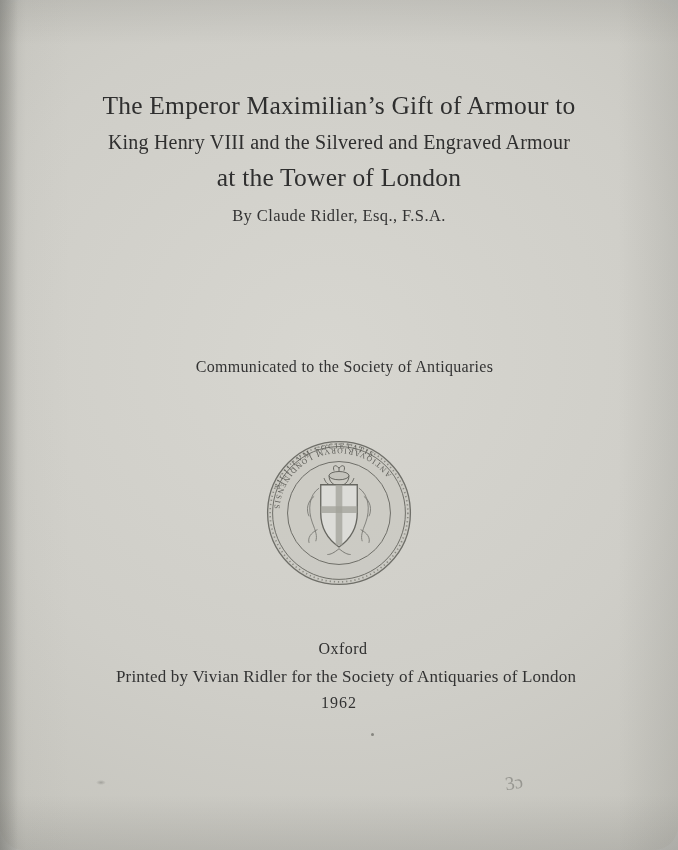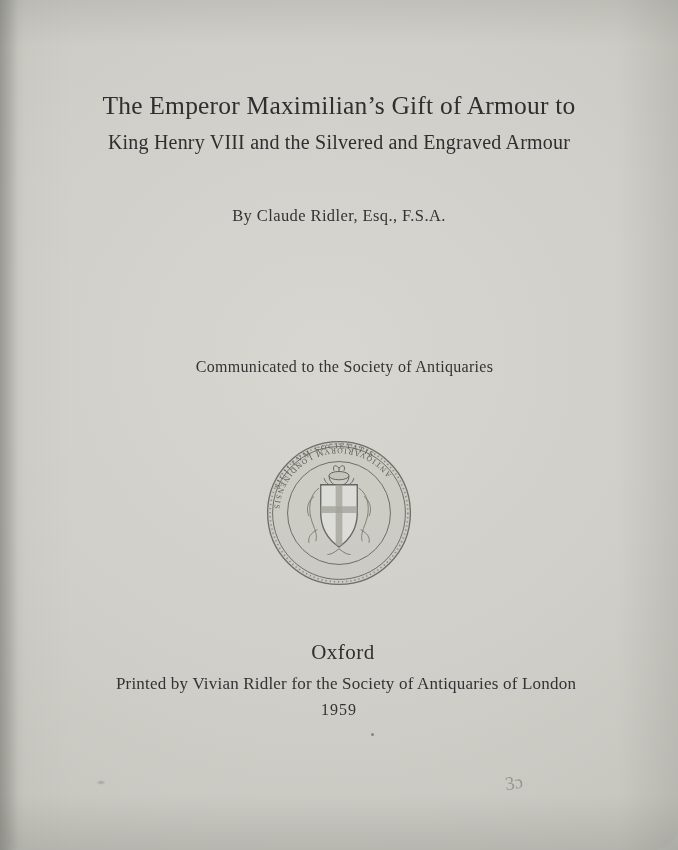--- a/index.html
+++ b/index.html
@@ -105,21 +105,21 @@
 
   
   .imprint {
     position: absolute;
     top: 640px;
     left: 0;
     right: 0;
     text-align: center;
   }
   .imprint .city {
-    font-size: 21px;
+    font-size: 16px;
     letter-spacing: 0.5px;
     color: #2f2f2f;
     padding-left: 8px;
   }
   .imprint .printer {
     margin-top: 9px;
     font-size: 17px;
     letter-spacing: 0.2px;
     color: #333;
     padding-left: 14px;
@@ -175,20 +175,21 @@
 <body>
 
 <div class="page">
   <div class="edge-dark-left"></div>
 
   <div class="content">
 
     <div class="title-block">
       <div class="title-line l1">The Emperor Maximilian’s Gift of Armour to</div>
       <div class="title-line l2">King Henry VIII and the Silvered and Engraved Armour</div>
+      <div class="title-line l3">at the Tower of London</div>
     </div>
 
     <div class="author">
       <span class="by">By</span>
       <span>Claude Ridler, Esq., F.S.A.</span>
     </div>
 
     <div class="communicated">Communicated to the Society of Antiquaries</div>
 
     <div class="seal-wrap">
@@ -234,20 +235,20 @@
           <path d="M 74,120 C 66,124 62,130 64,136"></path>
           <path d="M 126,120 C 134,124 138,130 136,136"></path>
         </g>
         <path d="M 100,143 C 94,148 90,150 86,150 M 100,143 C 106,148 110,150 114,150" stroke="#5a5a54" stroke-width="1" fill="none"></path>
       </svg>
     </div>
 
     <div class="imprint">
       <div class="city">Oxford</div>
       <div class="printer">Printed by Vivian Ridler for the Society of Antiquaries of London</div>
-      <div class="year">1959</div>
+      <div class="year">1962</div>
     </div>
 
     <div class="mark-dot"></div>
     <div class="pencil-mark">3ɔ</div>
     <div class="smudge"></div>
   </div>
 </div>
 
 </body></html>

